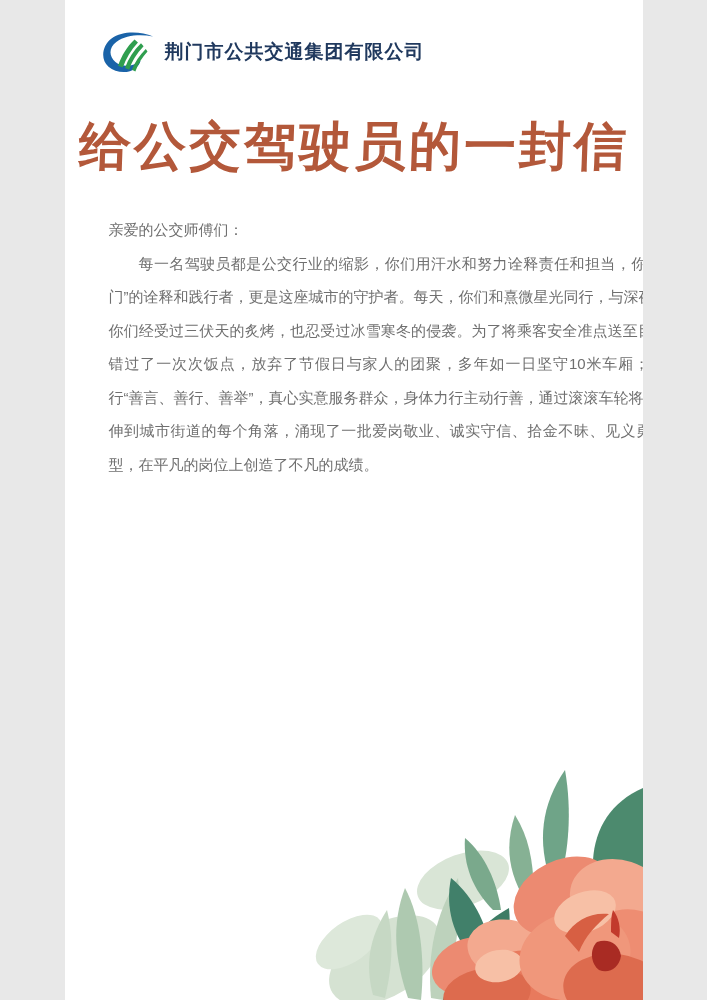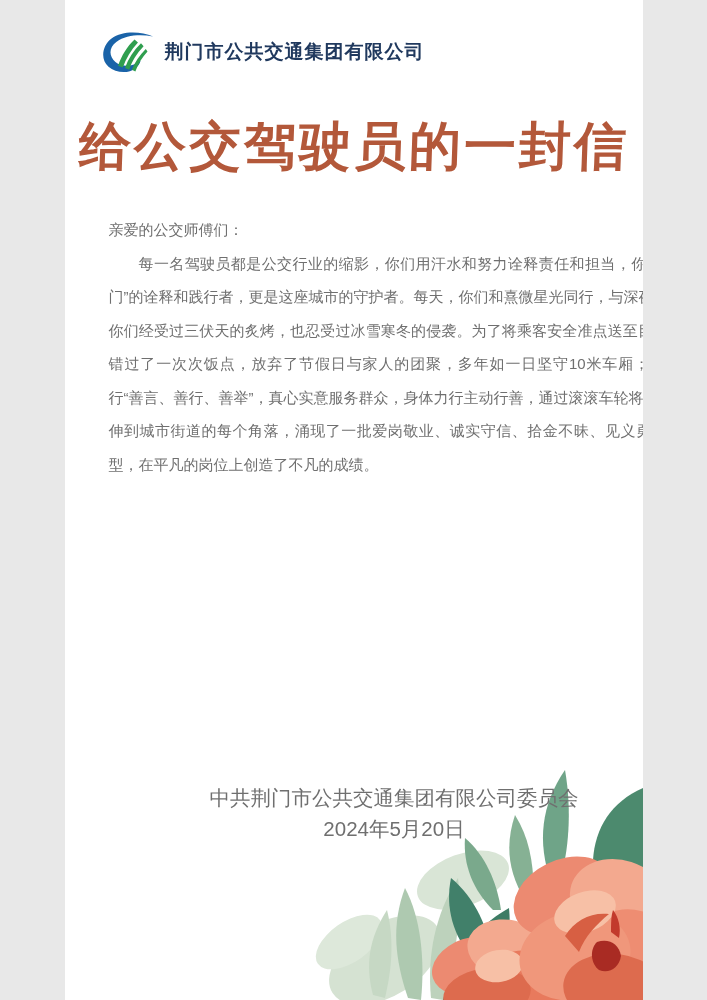--- a/index.html
+++ b/index.html
@@ -65,24 +65,20 @@
     <div class="company-name">荆门市公共交通集团有限公司</div>
   </div>
 
   <div class="title">给公交驾驶员的一封信</div>
 
   <div class="body-text">
     <p>亲爱的公交师傅们：</p>
     <p class="para">每一名驾驶员都是公交行业的缩影，你们用汗水和努力诠释责任和担当，你们是“厚道荆门”的诠释和践行者，更是这座城市的守护者。每天，你们和熹微星光同行，与深夜霓虹相伴；你们经受过三伏天的炙烤，也忍受过冰雪寒冬的侵袭。为了将乘客安全准点送至目的地，你们错过了一次次饭点，放弃了节假日与家人的团聚，多年如一日坚守10米车厢；你们始终践行“善言、善行、善举”，真心实意服务群众，身体力行主动行善，通过滚滚车轮将“厚道精神”延伸到城市街道的每个角落，涌现了一批爱岗敬业、诚实守信、拾金不昧、见义勇为的先进典型，在平凡的岗位上创造了不凡的成绩。</p>
   </div>
 
-  <div class="signature">
-    <div>中共荆门市公共交通集团有限公司委员会</div>
-    <div>2024年5月20日</div>
-  </div>
 
   <svg class="flowers" viewBox="0 0 330 240" aria-hidden="true">
 
     <ellipse cx="72" cy="200" rx="62" ry="36" transform="rotate(-32 72 200)" fill="#d5e2d2"></ellipse>
     <ellipse cx="36" cy="182" rx="38" ry="20" transform="rotate(-35 36 182)" fill="#dde8da"></ellipse>
     <ellipse cx="150" cy="120" rx="48" ry="26" transform="rotate(-20 150 120)" fill="#d9e5d6"></ellipse>
 
     <path d="M95,238 C82,200 78,165 92,128 C108,158 112,200 108,240 Z" fill="#aec9b0"></path>
     <path d="M118,238 C114,195 122,155 145,118 C150,160 140,205 130,240 Z" fill="#bdd2bc"></path>
     <path d="M60,235 C52,205 56,178 74,150 C82,182 78,212 72,238 Z" fill="#c6d8c4"></path>

